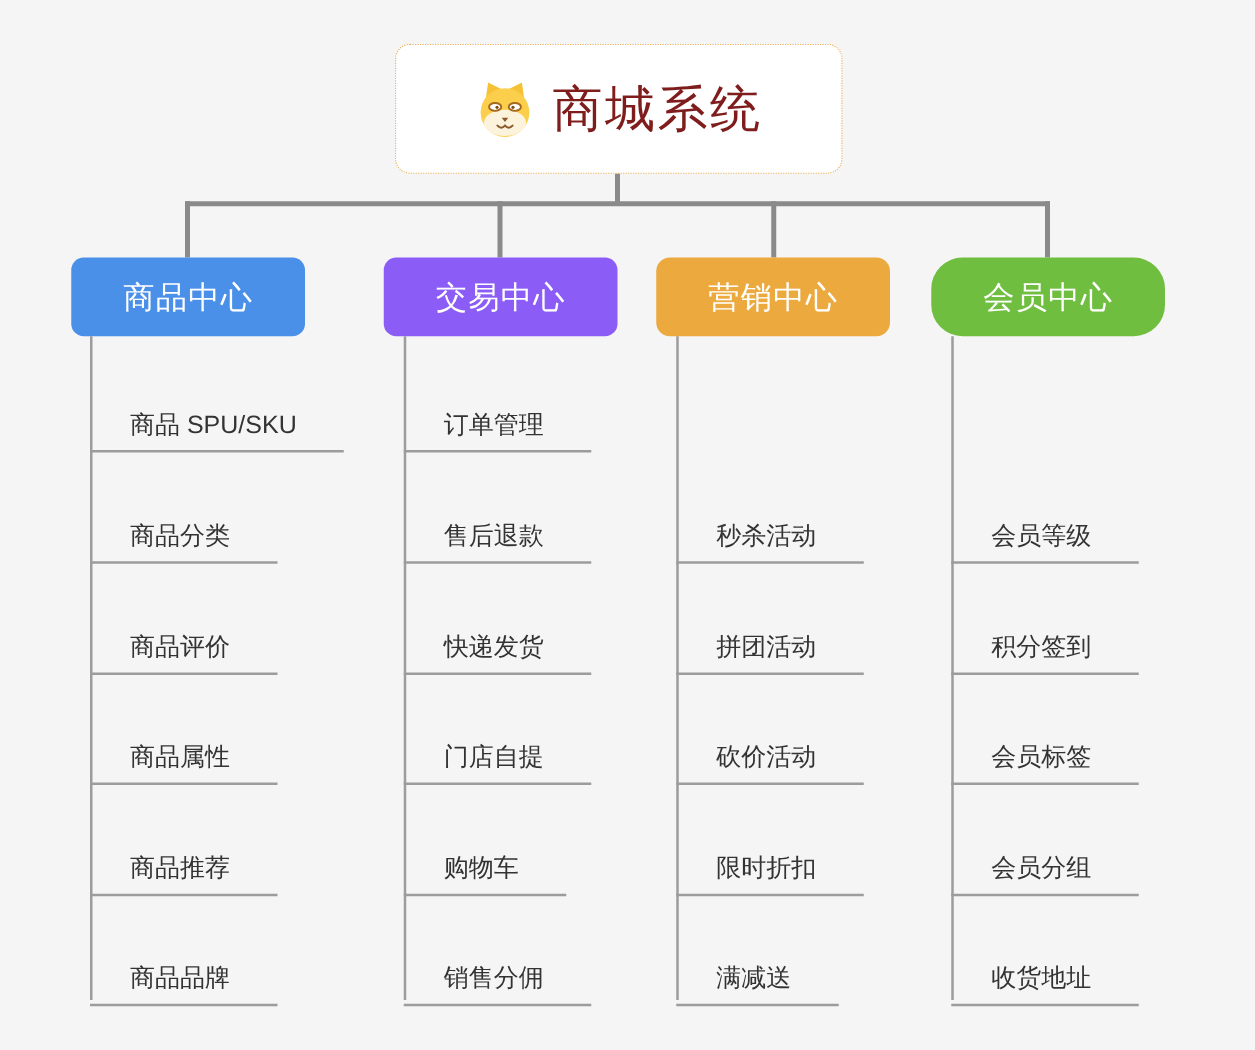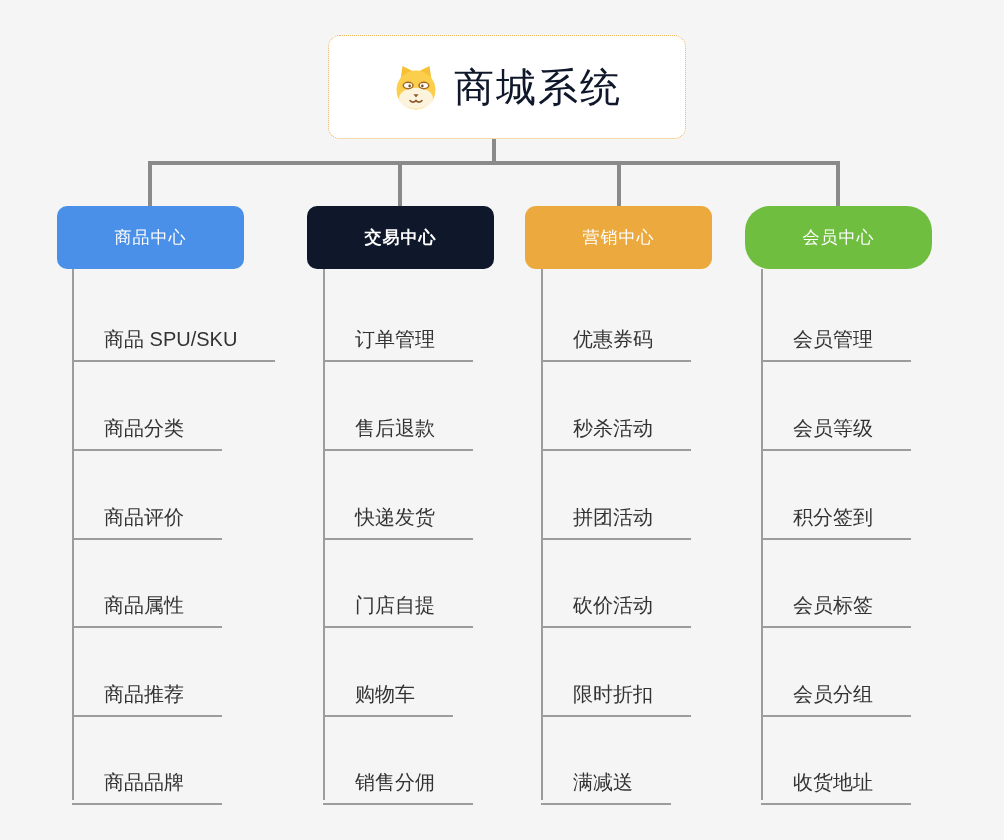--- a/index.html
+++ b/index.html
@@ -38,21 +38,21 @@
   
   .line{position:absolute;background:var(--line);}
   .trunk{position:absolute;width:2px;background:var(--itemline);}
   
   .branch{
     position:absolute;top:206px;
     width:187px;height:63px;
     border-radius:10px;
     display:flex;align-items:center;justify-content:center;
     color:#ffffff;
-    font-size:17px;
+    font-size:25px;
     letter-spacing:1px;
     cursor:default;
   }
   .b0{left:57px;}  .b1{left:307px;}  .b2{left:525px;}  .b3{left:745px;border-radius:25px;}
   
   .item{
     position:absolute;
     height:40px;
     display:flex;align-items:flex-end;
     padding:0 38px 7px 32px;
@@ -64,21 +64,21 @@
   }
   .c0{left:72px;}  .c1{left:323px;}  .c2{left:541px;}  .c3{left:761px;}
   .r0{top:313px;}  .r1{top:402px;}  .r2{top:491px;}
   .r3{top:579px;}  .r4{top:668px;}  .r5{top:756px;}
 </style>
 </head>
 <body>
 
 <div class="canvas">
 
-  <div class="root" style="color: #0f172a; border-color: rgb(235, 179, 92); margin-left: 12px;">
+  <div class="root" style="color: #7f1d1d; border-color: rgb(235, 179, 92);">
     <span class="dog">
       <svg viewBox="0 0 64 64" width="48" height="48" aria-hidden="true">
         <path d="M11 25 L14 4 L30 12 Z" fill="#F6C135"></path>
         <path d="M53 25 L50 4 L34 12 Z" fill="#F6C135"></path>
         <circle cx="32" cy="36" r="26" fill="#FBCE4B"></circle>
         <ellipse cx="32" cy="47" rx="22.5" ry="14" fill="#FCF3DC"></ellipse>
         <ellipse cx="21.5" cy="30" rx="6.5" ry="4.2" fill="#FFFFFF" stroke="#A5691F" stroke-width="2"></ellipse>
         <ellipse cx="42.5" cy="30" rx="6.5" ry="4.2" fill="#FFFFFF" stroke="#A5691F" stroke-width="2"></ellipse>
         <circle cx="23.5" cy="30.5" r="1.7" fill="#7A4E14"></circle>
         <circle cx="40.5" cy="30.5" r="1.7" fill="#7A4E14"></circle>
@@ -90,21 +90,21 @@
   </div>
 
   <div class="line" style="left:492px;top:139px;width:4px;height:24px;"></div>
   <div class="line" style="left:148px;top:161px;width:692px;height:4px;"></div>
   <div class="line" style="left:148px;top:161px;width:4px;height:45px;"></div>
   <div class="line" style="left:398px;top:161px;width:4px;height:45px;"></div>
   <div class="line" style="left:617px;top:161px;width:4px;height:45px;"></div>
   <div class="line" style="left:836px;top:161px;width:4px;height:45px;"></div>
 
   <div class="branch b0" style="background: rgb(74, 143, 232);">商品中心</div>
-  <div class="branch b1" style="background: #0f172a; font-weight: bold;">交易中心</div>
+  <div class="branch b1" style="background: #8b5cf6;">交易中心</div>
   <div class="branch b2" style="background: rgb(235, 169, 62); border-radius: 11px;">营销中心</div>
   <div class="branch b3" style="background: rgb(111, 190, 64);">会员中心</div>
 
   <div class="trunk" style="left:72px;top:269px;height:531px;"></div>
   <div class="trunk" style="left:323px;top:269px;height:531px;"></div>
   <div class="trunk" style="left:541px;top:269px;height:531px;"></div>
   <div class="trunk" style="left:761px;top:269px;height:531px;"></div>
 
   <div class="item c0 r0">商品 SPU/SKU</div>
   <div class="item c0 r1">商品分类</div>
@@ -113,27 +113,25 @@
   <div class="item c0 r4">商品推荐</div>
   <div class="item c0 r5">商品品牌</div>
 
   <div class="item c1 r0">订单管理</div>
   <div class="item c1 r1">售后退款</div>
   <div class="item c1 r2">快递发货</div>
   <div class="item c1 r3">门店自提</div>
   <div class="item c1 r4">购物车</div>
   <div class="item c1 r5">销售分佣</div>
 
-  <div class="item c2 r0">优惠券码</div>
   <div class="item c2 r1">秒杀活动</div>
   <div class="item c2 r3">砍价活动</div>
   <div class="item c2 r2">拼团活动</div>
   <div class="item c2 r4">限时折扣</div>
   <div class="item c2 r5">满减送</div>
 
-  <div class="item c3 r0">会员管理</div>
   <div class="item c3 r1">会员等级</div>
   <div class="item c3 r2">积分签到</div>
   <div class="item c3 r3">会员标签</div>
   <div class="item c3 r4">会员分组</div>
   <div class="item c3 r5">收货地址</div>
 
 </div>
 
 </body></html>

